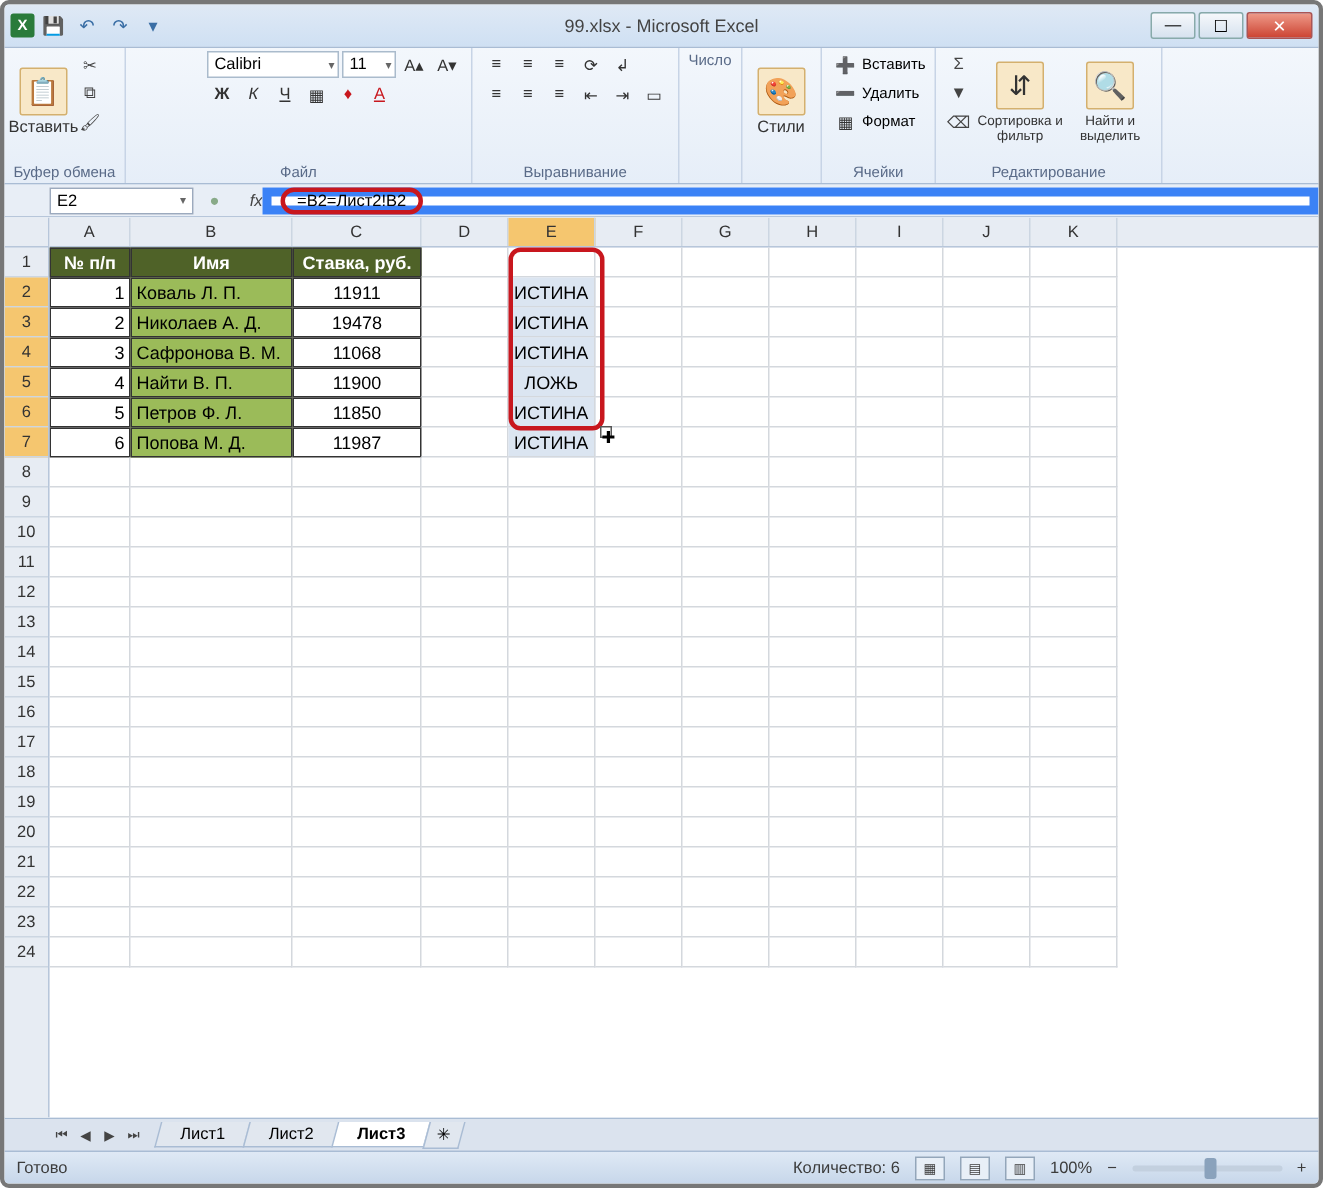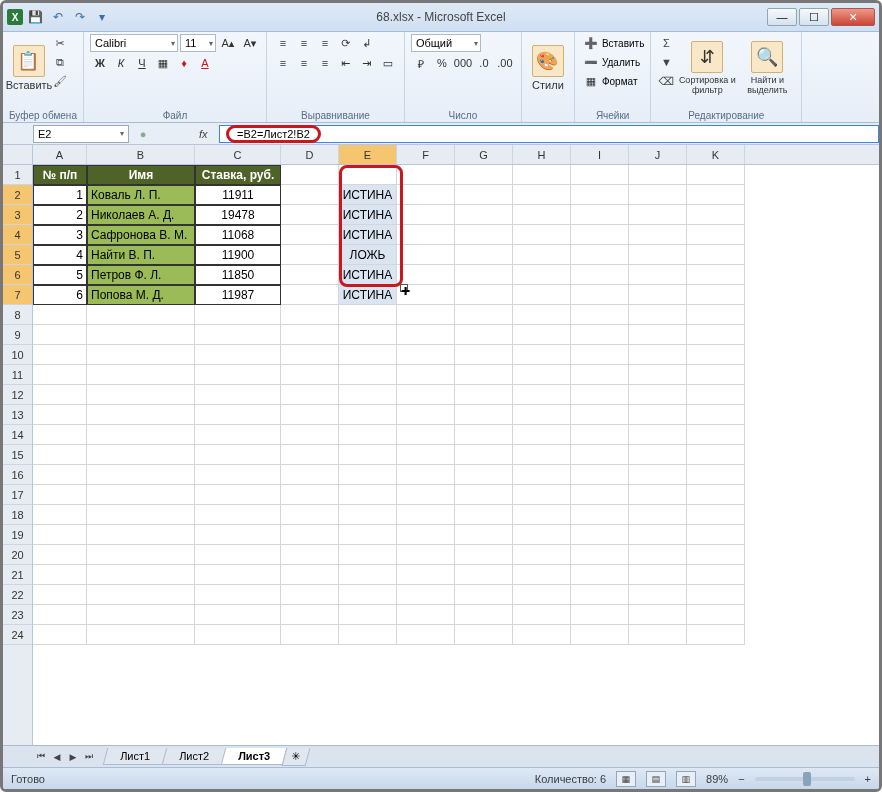--- a/index.html
+++ b/index.html
@@ -34,22 +34,22 @@
 .font-row { display:flex; gap:2px; }
 .dd { height:18px; border:1px solid #abc; background:#fff; font-size:11px; padding:0 14px 0 4px; display:flex; align-items:center; position:relative; }
 .dd::after { content:"▾"; position:absolute; right:2px; font-size:8px; color:#666; }
 .btnrow { display:flex; gap:1px; }
 .rb { width:20px; height:18px; display:flex; align-items:center; justify-content:center; border:1px solid transparent; font-size:11px; color:#333; }
 
 
 .fbar { height:22px; background:#e8eef6; display:flex; align-items:center; border-bottom:1px solid #b7c6da; }
 .namebox { width:96px; height:18px; margin:0 2px 0 30px; background:#fff; border:1px solid #9caabe; display:flex; align-items:center; padding:0 4px; justify-content:space-between; }
 .namebox::after { content:"▾"; color:#666; font-size:8px; }
-.fx { width:20px; font-style:italic; color:#444; text-align:left;margin-left:44px; }
-.formula-input { flex:1; height:18px; background:#fff; border:1px solid #3b82f6; display:flex; align-items:center; padding:0 4px; position:relative; }
+.fx { width:20px; font-style:italic; color:#444; text-align:right; }
+.formula-input { flex:1; height:18px; background:#fff; border:6px solid #3b82f6; display:flex; align-items:center; padding:0 4px; position:relative; }
 .formula-highlight { padding:0 8px; border:3px solid #c8171e; border-radius:12px; margin-left:2px; }
 
 
 .gridwrap { flex:1; display:flex; overflow:hidden; background:#fff; position:relative; }
 .rowhdrs { width:30px; background:#e7ecf3; border-right:1px solid #b7c6da; }
 .corner { height:20px; border-bottom:1px solid #b7c6da; background:#e7ecf3; }
 .rowhdr { height:20px; border-bottom:1px solid #ccd6e2; display:flex; align-items:center; justify-content:center; font-size:11px; color:#333; }
 .rowhdr.sel { background:#f5c66f; }
 .cols { flex:1; overflow:hidden; }
 .colhdrs { height:20px; display:flex; background:#e7ecf3; border-bottom:1px solid #b7c6da; }
@@ -88,21 +88,21 @@
 <div class="window">
 
   <div class="titlebar">
     <div class="qat">
       <div class="excel-ico">X</div>
       <div class="qat-btn">💾</div>
       <div class="qat-btn">↶</div>
       <div class="qat-btn">↷</div>
       <div class="qat-btn">▾</div>
     </div>
-    <div class="title-text">68.xlsx - Microsoft Excel</div>
+    <div class="title-text">99.xlsx - Microsoft Excel</div>
     <div class="win-controls">
       <div class="win-btn">—</div>
       <div class="win-btn">☐</div>
       <div class="win-btn win-close">✕</div>
     </div>
   </div>
 
 
   <div class="ribbon">
     <div class="group">
@@ -114,21 +114,21 @@
         <div class="minibtns">
           <div class="mini">✂</div>
           <div class="mini">⧉</div>
           <div class="mini">🖌</div>
         </div>
       </div>
       <div class="group-label">Буфер обмена</div>
     </div>
 
     <div class="group">
-      <div class="group-content" style="flex-direction:column;gap:2px;">
+      <div class="group-content" style="flex-direction:column;gap:2px;margin-left:48px;">
         <div class="font-row">
           <div class="dd" style="width:88px">Calibri</div>
           <div class="dd" style="width:36px">11</div>
           <div class="rb">A▴</div>
           <div class="rb">A▾</div>
         </div>
         <div class="btnrow">
           <div class="rb">
               <b>Ж</b>
             </div>
@@ -163,30 +163,20 @@
           <div class="rb">≡</div>
           <div class="rb">⇤</div>
           <div class="rb">⇥</div>
           <div class="rb">▭</div>
         </div>
       </div>
       <div class="group-label">Выравнивание</div>
     </div>
 
     <div class="group">
-      <div class="group-content" style="flex-direction:column;gap:2px;">
-        <div class="dd" style="width:70px">Общий</div>
-        <div class="btnrow">
-          <div class="rb">₽</div>
-          <div class="rb">%</div>
-          <div class="rb">000</div>
-          <div class="rb">.0</div>
-          <div class="rb">.00</div>
-        </div>
-      </div>
       <div class="group-label">Число</div>
     </div>
 
     <div class="group">
       <div class="group-content">
         <div class="bigbtn">
           <div class="ico">🎨</div>
           <span>Стили</span>
         </div>
       </div>
@@ -615,21 +605,21 @@
     <div class="sheettab" style="width:24px;padding:2px 6px"><span>✳</span></div>
   </div>
 
   <div class="status">
     <span>Готово</span>
     <div class="status-right">
       <span>Количество: 6</span>
       <div class="viewbtn">▦</div>
       <div class="viewbtn">▤</div>
       <div class="viewbtn">▥</div>
-      <span>89%</span>
+      <span>100%</span>
       <span>−</span>
       <div class="zoom-slider">
           <div class="zoom-thumb"></div>
         </div>
       <span>+</span>
     </div>
   </div>
 
 </div>
 

